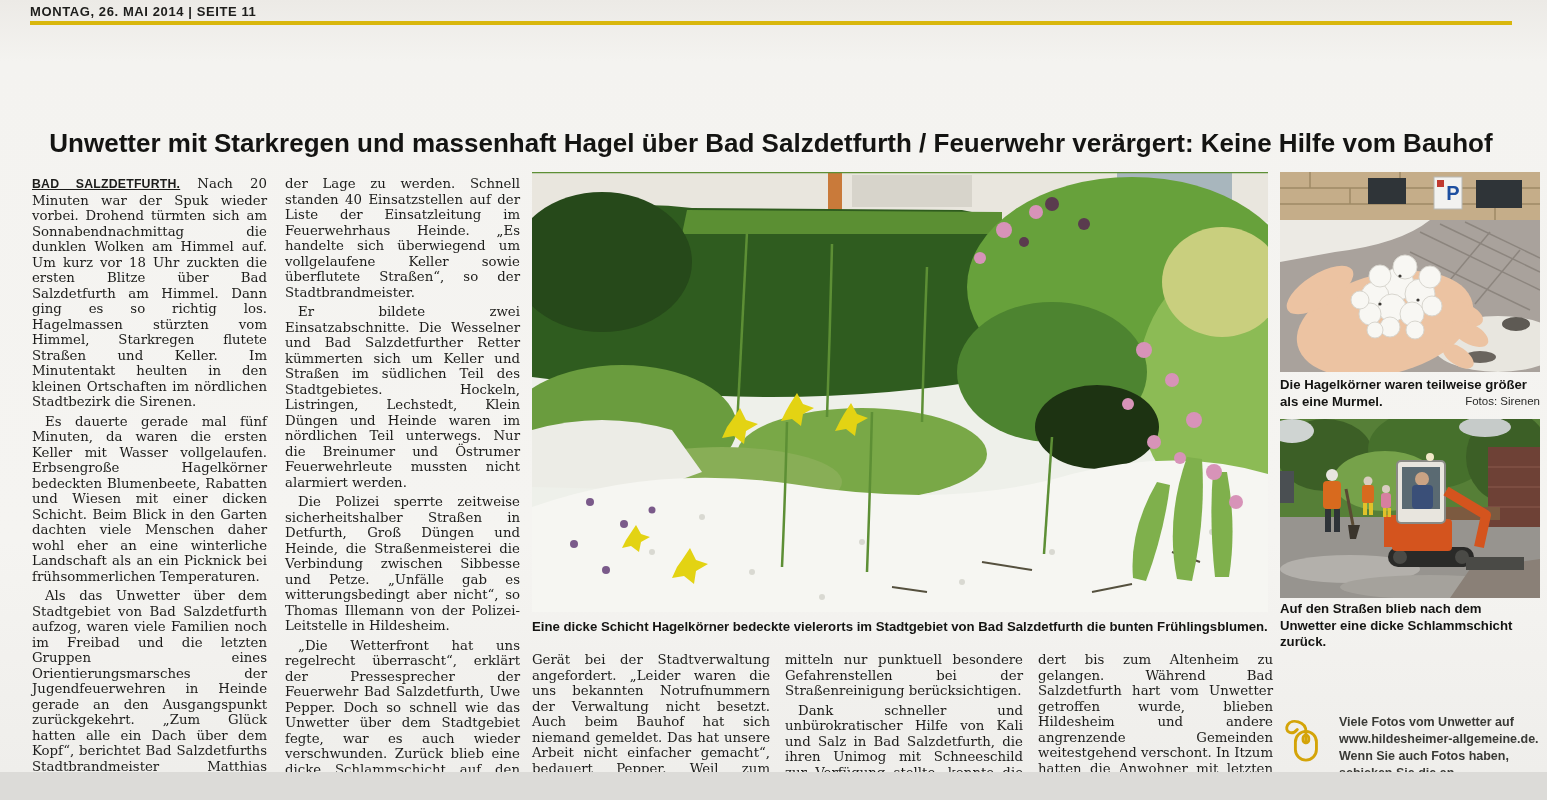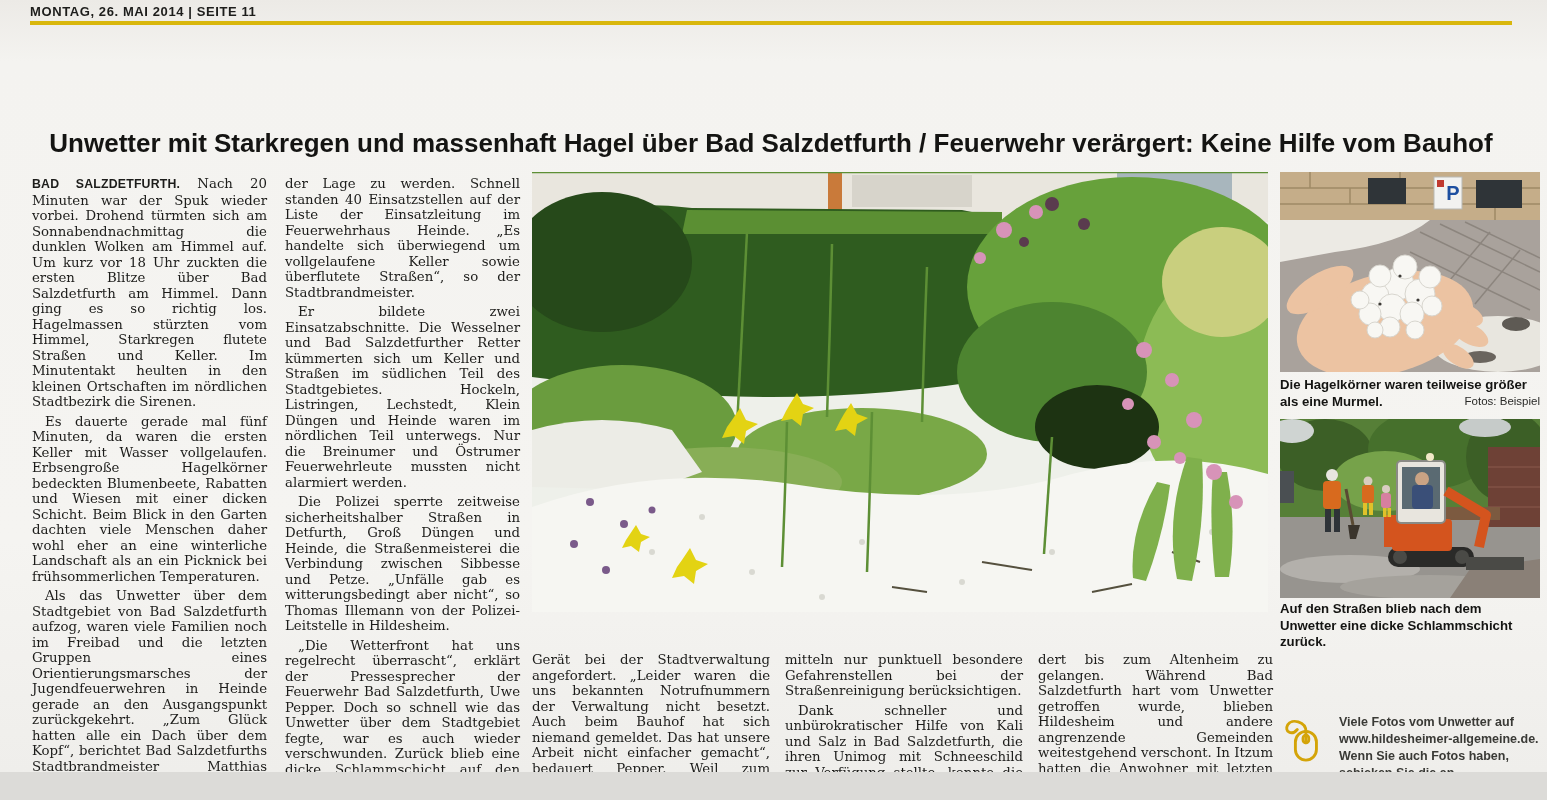--- a/index.html
+++ b/index.html
@@ -19,21 +19,21 @@
   
   .col{position:absolute;overflow:hidden;}
   .col-1{left:28px;top:172px;width:243px;height:628px;}
   .col-2{left:281px;top:172px;width:243px;height:628px;}
   .bcol-1{left:528px;top:648px;width:246px;height:152px;}
   .bcol-2{left:781px;top:648px;width:246px;height:152px;}
   .bcol-3{left:1034px;top:648px;width:243px;height:152px;}
   .bcol-4{left:1280px;top:648px;width:260px;height:152px;}
   .body-p{margin:4px;font-size:13.3px;line-height:15.5px;text-align:justify;text-indent:13px;}
   .noindent{text-indent:0;}
-  .lead-label{font-family:"Liberation Sans",sans-serif;font-weight:bold;font-size:12.3px;letter-spacing:.2px;}
+  .lead-label{font-family:"Liberation Sans",sans-serif;font-weight:bold;font-size:12.3px;letter-spacing:.2px;text-decoration:underline;}
   .byline{font-family:"Liberation Sans",sans-serif;font-size:11.5px;letter-spacing:1.6px;
           color:#222;line-height:15px;padding-bottom:7px;border-bottom:2px dotted #8a8a86;margin-bottom:11px;}
   .byline span{display:block;}
   
   .photo{position:absolute;overflow:hidden;background:#cfcecb;}
   .photo svg{display:block;width:100%;height:100%;}
   .photo-main{left:532px;top:172px;width:736px;height:440px;}
   .photo-hail{left:1280px;top:172px;width:260px;height:200px;}
   .photo-mud{left:1280px;top:419px;width:260px;height:179px;}
   .caption{position:absolute;font-family:"Liberation Sans",sans-serif;font-weight:bold;
@@ -161,20 +161,21 @@
 
       <g fill="#7a5a8a">
         <circle cx="58" cy="330" r="4"></circle>
           <circle cx="92" cy="352" r="4"></circle>
           <circle cx="42" cy="372" r="4"></circle>
         <circle cx="120" cy="338" r="3.5"></circle>
           <circle cx="74" cy="398" r="4"></circle>
       </g>
     </svg>
   </div>
+  <div class="caption caption-main">Eine dicke Schicht Hagelkörner bedeckte vielerorts im Stadtgebiet von Bad Salzdetfurth die bunten Frühlingsblumen.</div>
 
   <div class="photo photo-hail">
     <svg viewBox="0 0 260 200" preserveAspectRatio="none">
       <rect width="260" height="200" fill="#a9a29c"></rect>
 
       <rect width="260" height="48" fill="#c5ad89"></rect>
       <g stroke="#9e8a66" stroke-width="1.5">
         <line x1="0" y1="16" x2="260" y2="16"></line>
           <line x1="0" y1="32" x2="260" y2="32"></line>
         <line x1="30" y1="0" x2="30" y2="16"></line>
@@ -229,21 +230,21 @@
       </g>
       <g fill="#3c3a36">
         <circle cx="120" cy="104" r="1.6"></circle>
           <circle cx="138" cy="128" r="1.6"></circle>
           <circle cx="100" cy="132" r="1.6"></circle>
       </g>
     </svg>
   </div>
   <div class="caption caption-hail">
     <span>Die Hagelkörner waren teilweise größer als eine Murmel.</span>
-    <span class="credit">Fotos: Beispiel</span>
+    <span class="credit">Fotos: Sirenen</span>
   </div>
 
   <div class="photo photo-mud">
     <svg viewBox="0 0 260 179" preserveAspectRatio="none">
       <rect width="260" height="179" fill="#97948f"></rect>
 
       <rect width="260" height="98" fill="#567f37"></rect>
       <ellipse cx="45" cy="36" rx="48" ry="36" fill="#3c5f26"></ellipse>
       <ellipse cx="150" cy="30" rx="62" ry="40" fill="#46702c"></ellipse>
       <ellipse cx="105" cy="62" rx="52" ry="30" fill="#76a24a"></ellipse>

